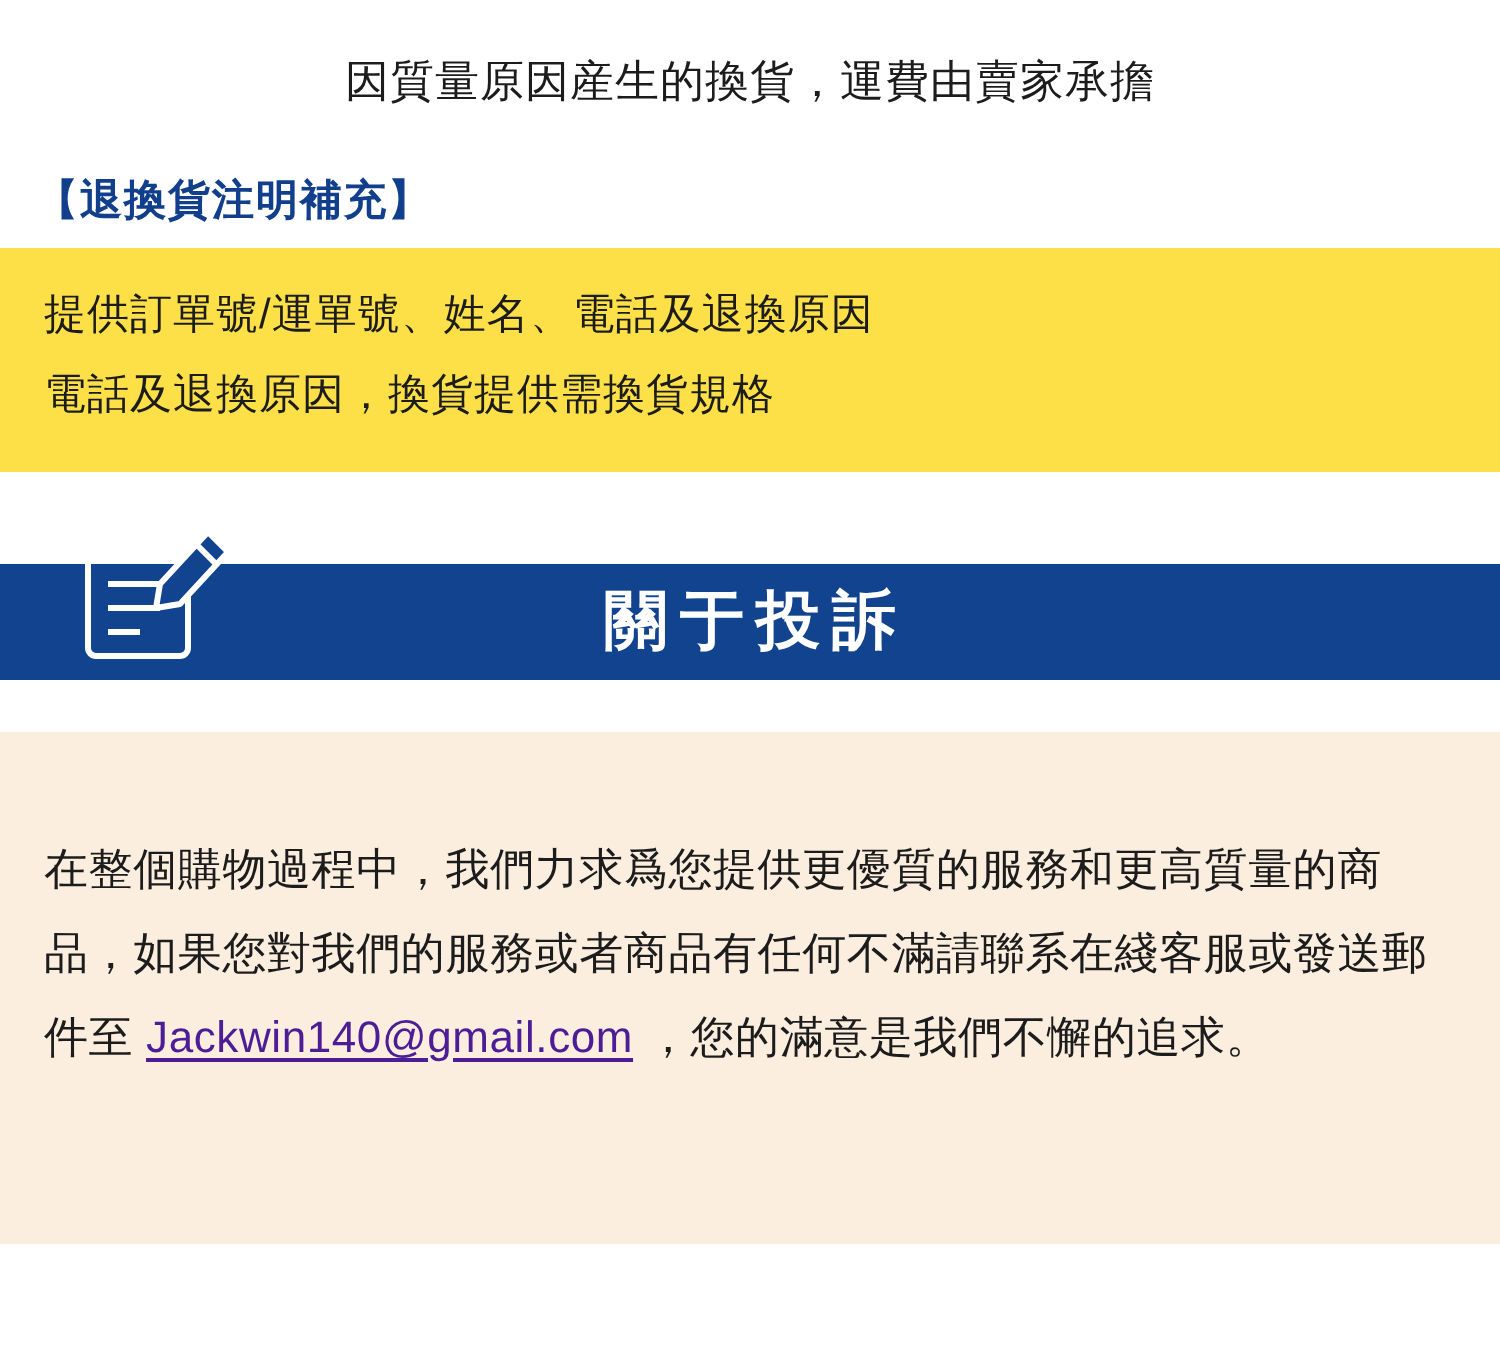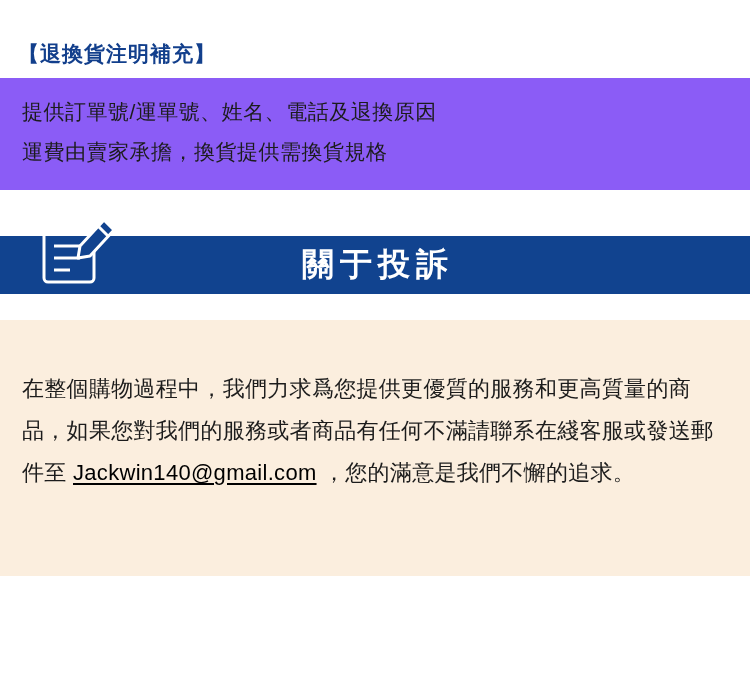--- a/index.html
+++ b/index.html
@@ -37,21 +37,21 @@
   .bracket-heading {
     margin: 22px 0 10px 18px;
     font-size: 21px;
     font-weight: bold;
     color: #123f8c;
     letter-spacing: 1px;
   }
 
   
   .note-panel {
-    background: #8b5cf6;
+    background: #fde047;
     padding: 14px 0 18px 0;
     margin: 0;
   }
   .note-line {
     font-size: 21px;
     line-height: 40px;
     color: #1c1c1c;
     padding-left: 22px;
     letter-spacing: 0.5px;
   }
@@ -88,38 +88,39 @@
     background: #fbeede;
     padding: 26px 22px 60px 22px;
   }
   .complaint-text {
     font-size: 22px;
     line-height: 42px;
     color: #1c1c1c;
     letter-spacing: 0.3px;
   }
   .email-link {
-    color: #000000;
+    color: #4c1d95;
     text-decoration: underline;
     text-underline-offset: 3px;
   }
 </style>
 </head>
 <body>
 
 <div class="page">
 
   <div class="policy-lines">
+    <div class="policy-line">因質量原因産生的換貨，運費由賣家承擔</div>
   </div>
 
   <div class="bracket-heading">【退換貨注明補充】</div>
 
   <div class="note-panel">
     <div class="note-line">提供訂單號/運單號、姓名、電話及退換原因</div>
-    <div class="note-line">運費由賣家承擔，換貨提供需換貨規格</div>
+    <div class="note-line">電話及退換原因，換貨提供需換貨規格</div>
   </div>
 
   <div class="banner">
     <span class="banner-icon">
       <svg width="80" height="80" viewBox="0 0 80 80" fill="none" xmlns="http://www.w3.org/2000/svg">
         <rect x="8" y="20" width="50" height="52" rx="4" stroke="#ffffff" stroke-width="3" fill="none"></rect>
         <line x1="18" y1="36" x2="44" y2="36" stroke="#ffffff" stroke-width="3"></line>
         <line x1="18" y1="48" x2="44" y2="48" stroke="#ffffff" stroke-width="3"></line>
         <line x1="18" y1="60" x2="34" y2="60" stroke="#ffffff" stroke-width="3"></line>
         <path d="M44 36 L68 10 L78 20 L54 46 L42 48 Z" fill="#11438f" stroke="#ffffff" stroke-width="3" stroke-linejoin="round"></path>

